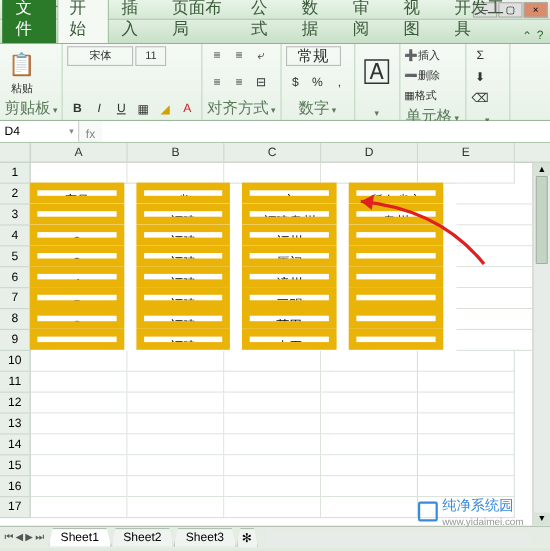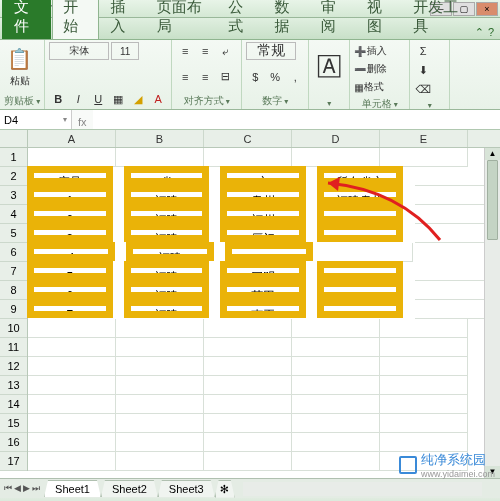--- a/index.html
+++ b/index.html
@@ -15,21 +15,21 @@
 .titlebar .win-btn.close { background: #d98c6c; }
 
 .tabs { height: 22px; background: linear-gradient(#e0efe0, #c8e0c8); display: flex; align-items: flex-end; padding-left: 2px; border-bottom: 1px solid #8fb58f; }
 .tab { padding: 3px 10px; font-size: 15px; color: #3a5a3a; cursor: pointer; margin-right: 1px; }
 .tab.file { background: #2a7a2a; color: #fff; border-radius: 2px 2px 0 0; padding: 3px 12px; }
 .tab.active { background: #f4f9f4; border: 1px solid #8fb58f; border-bottom: none; border-radius: 2px 2px 0 0; }
 .tabs .help-icons { margin-left: auto; display: flex; gap: 4px; margin-right: 6px; color: #2a6a2a; font-size: 11px; }
 
 .ribbon { height: 70px; background: linear-gradient(#f4f9f4, #e8f2e8); border-bottom: 1px solid #9ab89a; display: flex; }
 .ribbon-group { border-right: 1px solid #c0d8c0; padding: 2px 4px 1px 4px; display: flex; flex-direction: column; justify-content: space-between; }
-.ribbon-group-label { font-size: 10px; color: #5a7a5a; text-align: center; padding-top: 1px; }
+.ribbon-group-label { font-size: 14px; color: #5a7a5a; text-align: center; padding-top: 1px; }
 .ribbon-group-label::after { content: " ▾"; font-size: 8px; }
 .ribbon-row { display: flex; align-items: flex-start; gap: 2px; }
 .ribbon-btn { min-width: 18px; height: 18px; display: flex; align-items: center; justify-content: center; font-size: 11px; color: #333; }
 .ribbon-btn.large { flex-direction: column; width: 32px; height: 48px; font-size: 10px; }
 .ribbon-btn.large .icon { font-size: 20px; height: 30px; display: flex; align-items: center; }
 
 .formula-bar { height: 20px; display: flex; border-bottom: 1px solid #b0c8b0; background: #f8faf8; }
 .name-box { width: 72px; border-right: 1px solid #ccc; padding: 2px 4px; font-size: 11px; background: #fff; display: flex; align-items: center; justify-content: space-between; }
 .name-box::after { content: "▾"; font-size: 8px; color: #888; }
 .fx-area { display: flex; align-items: center; padding: 12px 6px; color: #888; font-size: 11px; }
@@ -54,21 +54,21 @@
 .vscroll-btn { height: 12px; background: #d8e4d8; text-align: center; font-size: 8px; line-height: 12px; }
 
 .sheet-tabs { height: 20px; background: #e4ece4; display: flex; align-items: center; border-top: 1px solid #b0c0b0; }
 .sheet-nav { display: flex; padding: 0 4px; gap: 2px; font-size: 9px; color: #555; }
 .sheet-tab { padding: 2px 10px; font-size: 11px; background: #f0f4f0; border: 1px solid #b0c0b0; border-bottom: none; clip-path: polygon(4px 0, calc(100% - 4px) 0, 100% 100%, 0 100%); }
 .sheet-tab.active { background: #fff; font-weight: normal; }
 .hscroll { flex: 1; height: 14px; margin-left: 8px; background: #e8ece8; position: relative; margin-right: 18px; }
 
 .statusbar { height: 20px; background: linear-gradient(#e0ece0, #c8dcc8); display: flex; align-items: center; padding: 0 6px; font-size: 11px; color: #3a5a3a; }
 
-.watermark { position: absolute; right: 5px; bottom: 22px; font-size: 13px; color: #3a8ad8; display: flex; align-items: center; gap: 4px; z-index: 20; }
+.watermark { position: absolute; right: 24px; bottom: 22px; font-size: 13px; color: #3a8ad8; display: flex; align-items: center; gap: 4px; z-index: 20; }
 .watermark .wm-icon { width: 18px; height: 18px; border: 2px solid #3a8ad8; border-radius: 2px; position: relative; }
 .watermark .wm-sub { font-size: 9px; color: #999; display: block; }
 </style>
 </head>
 <body>
 
 <div class="titlebar">
   <div class="excel-icon">X</div>
   <div class="qat">
     <div class="qat-btn">💾</div>
@@ -220,41 +220,42 @@
       <div class="row">
         <div class="cell bordered">序号</div>
         <div class="cell bordered">省</div>
         <div class="cell bordered">市</div>
         <div class="cell bordered">所在省市</div>
         <div class="cell"></div>
       </div>
       <div class="row">
         <div class="cell bordered">1</div>
         <div class="cell bordered">福建</div>
+        <div class="cell bordered">福建泉州</div>
         <div class="cell bordered">泉州</div>
-        <div class="cell bordered">福建泉州</div>
         <div class="cell"></div>
       </div>
       <div class="row">
         <div class="cell bordered">2</div>
         <div class="cell bordered">福建</div>
         <div class="cell bordered">福州</div>
         <div class="cell bordered"></div>
         <div class="cell"></div>
       </div>
       <div class="row">
         <div class="cell bordered">3</div>
         <div class="cell bordered">福建</div>
         <div class="cell bordered">厦门</div>
         <div class="cell bordered"></div>
         <div class="cell"></div>
       </div>
       <div class="row">
         <div class="cell bordered">4</div>
         <div class="cell bordered">福建</div>
+        <div class="cell bordered">漳州</div>
         <div class="cell bordered"></div>
         <div class="cell"></div>
       </div>
       <div class="row">
         <div class="cell bordered">5</div>
         <div class="cell bordered">福建</div>
         <div class="cell bordered">三明</div>
         <div class="cell bordered"></div>
         <div class="cell"></div>
       </div>

